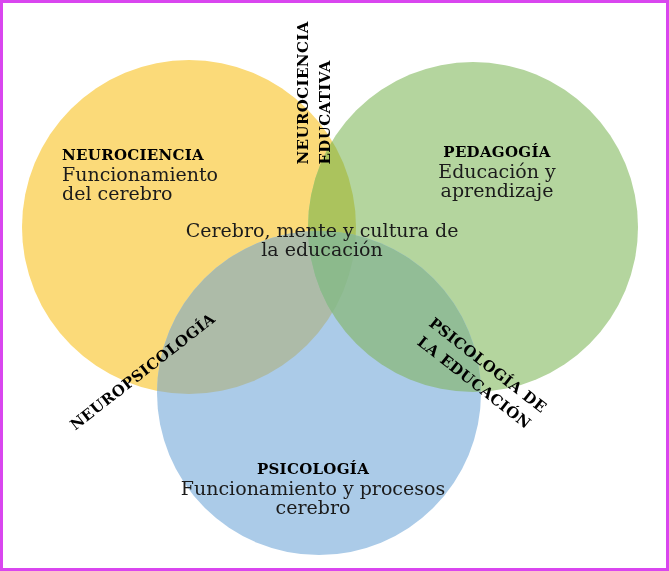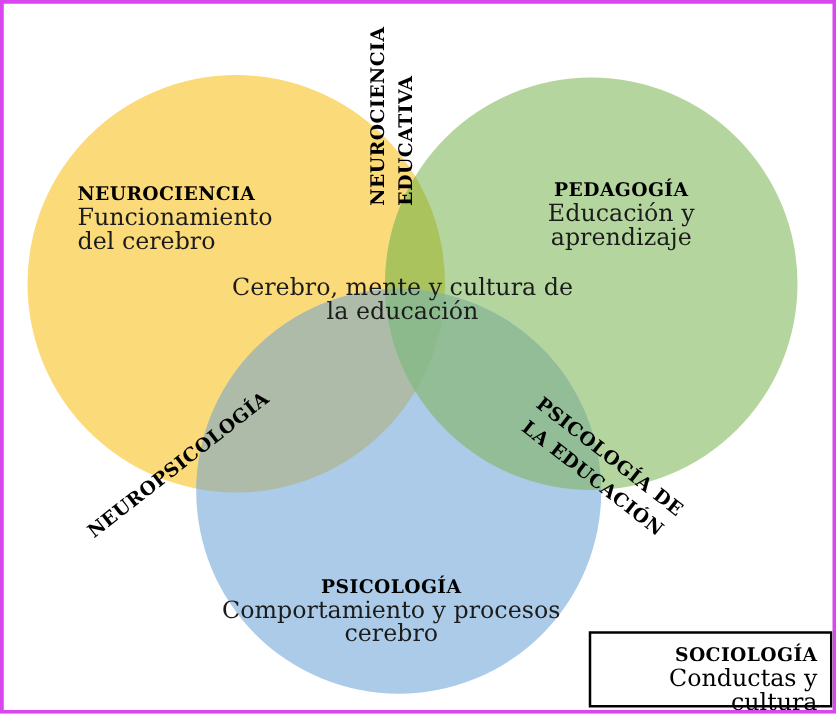--- a/index.html
+++ b/index.html
@@ -108,34 +108,30 @@
     <div class="desc">aprendizaje</div>
   </div>
 
   <div class="label align-center" style="left:179px; top:218px; width:280px;">
     <div class="desc">Cerebro, mente y cultura de</div>
     <div class="desc">la educación</div>
   </div>
 
   <div class="label align-center" style="left:170px; top:423px; width:280px;margin-top:33px;">
     <div class="title">PSICOLOGÍA</div>
-    <div class="desc">Comportamiento y procesos</div>
+    <div class="desc">Funcionamiento y procesos</div>
     <div class="desc">cerebro</div>
   </div>
 
   <div class="rot rot-vertical">
     <div>NEUROCIENCIA</div>
     <div>EDUCATIVA</div>
   </div>
 
   <div class="rot rot-neuropsico">NEUROPSICOLOGÍA</div>
 
   <div class="rot rot-psicoedu">
     <div>PSICOLOGÍA DE</div>
     <div>LA EDUCACIÓN</div>
   </div>
 
-  <div class="sociologia-box">
-    <div class="title">SOCIOLOGÍA</div>
-    <div class="desc">Conductas y cultura</div>
-  </div>
 
 </div>
 
 </body></html>

